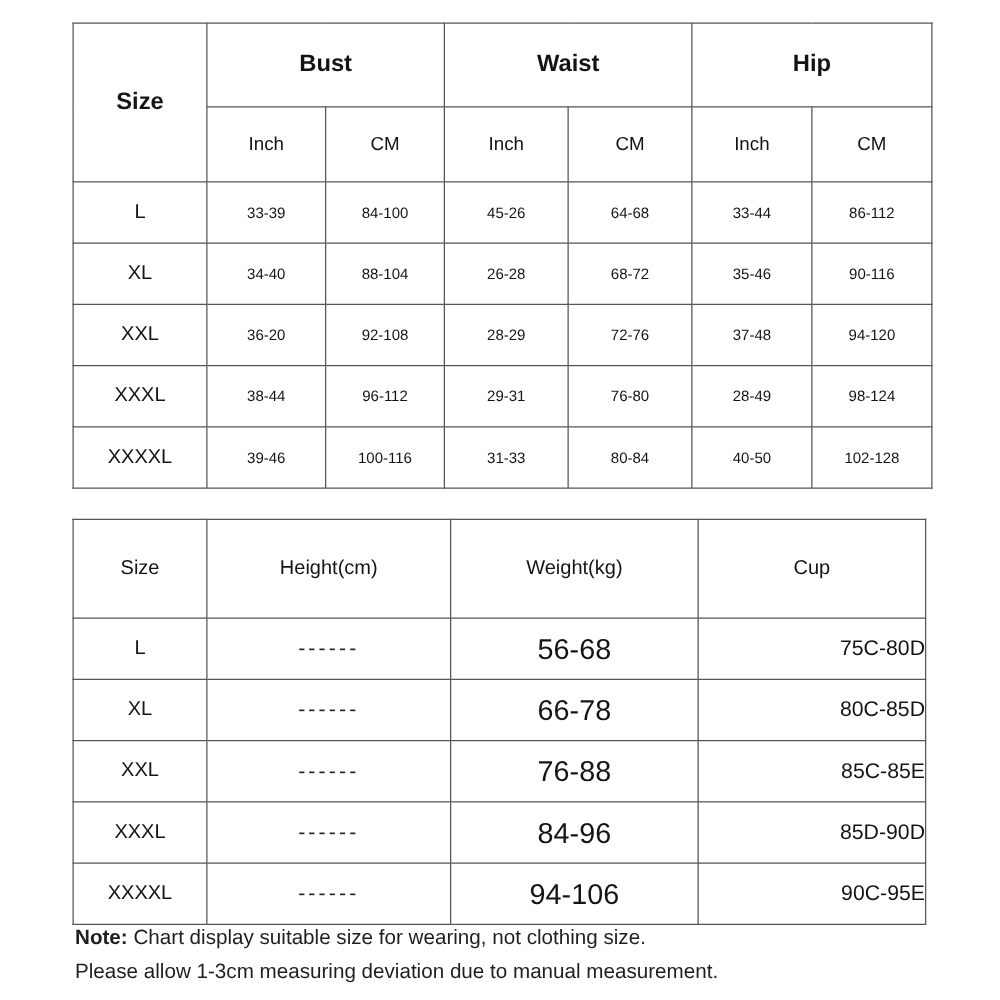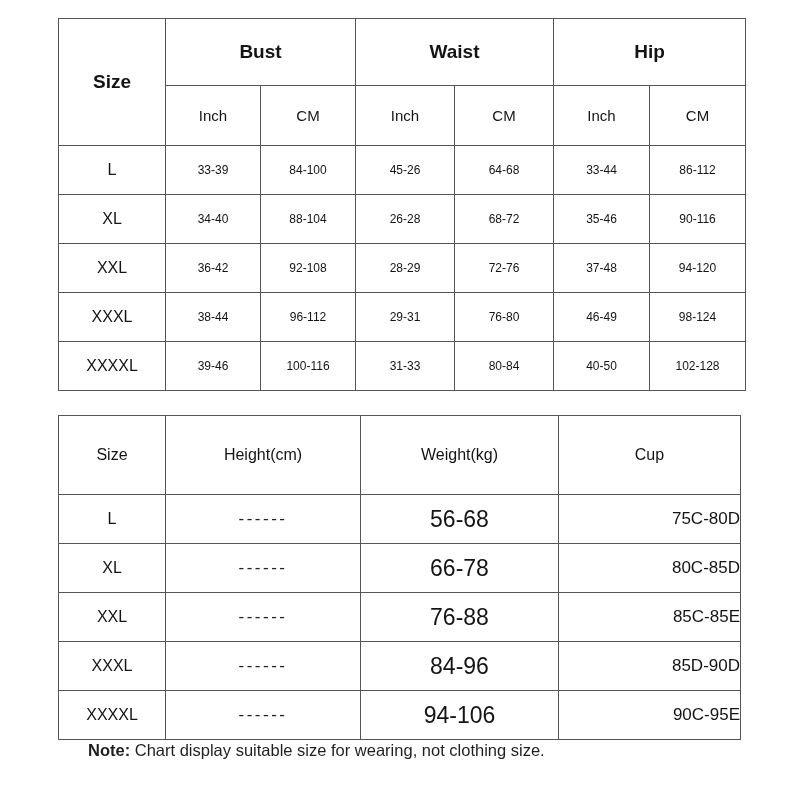--- a/index.html
+++ b/index.html
@@ -83,21 +83,21 @@
   
   .notes {
     position: absolute;
     left: 60px;
     top: 737px;
     width: 700px;
     font-size: 16.5px;
     line-height: 27px;
     color: #1f1f1f;
   }
-  .notes .note-line { white-space: nowrap; margin-left: 28px; }
+  .notes .note-line { white-space: nowrap; }
   .notes .note-label { font-weight: bold; }
 </style>
 </head>
 <body>
 
 <div class="page">
 
   <table class="size-table" id="table-measurements">
     <colgroup>
       <col class="col-size">
@@ -138,34 +138,34 @@
         <td class="size-cell">XL</td>
         <td>34-40</td>
         <td>88-104</td>
         <td>26-28</td>
         <td>68-72</td>
         <td>35-46</td>
         <td>90-116</td>
       </tr>
       <tr>
         <td class="size-cell">XXL</td>
-        <td>36-42</td>
+        <td>36-20</td>
         <td>92-108</td>
         <td>28-29</td>
         <td>72-76</td>
         <td>37-48</td>
         <td>94-120</td>
       </tr>
       <tr>
         <td class="size-cell">XXXL</td>
         <td>38-44</td>
         <td>96-112</td>
         <td>29-31</td>
         <td>76-80</td>
-        <td>46-49</td>
+        <td>28-49</td>
         <td>98-124</td>
       </tr>
       <tr>
         <td class="size-cell">XXXXL</td>
         <td>39-46</td>
         <td>100-116</td>
         <td>31-33</td>
         <td>80-84</td>
         <td>40-50</td>
         <td>102-128</td>
@@ -217,15 +217,16 @@
         <td class="size-cell">XXXXL</td>
         <td class="height-cell">------</td>
         <td>94-106</td>
         <td class="cup-cell">90C-95E</td>
       </tr>
     </tbody>
   </table>
 
   <div class="notes">
     <div class="note-line"><span class="note-label">Note: </span><span>Chart display suitable size for wearing, not clothing size.</span></div>
+    <div class="note-line">Please allow 1-3cm measuring deviation due to manual measurement.</div>
   </div>
 
 </div>
 
 </body></html>

